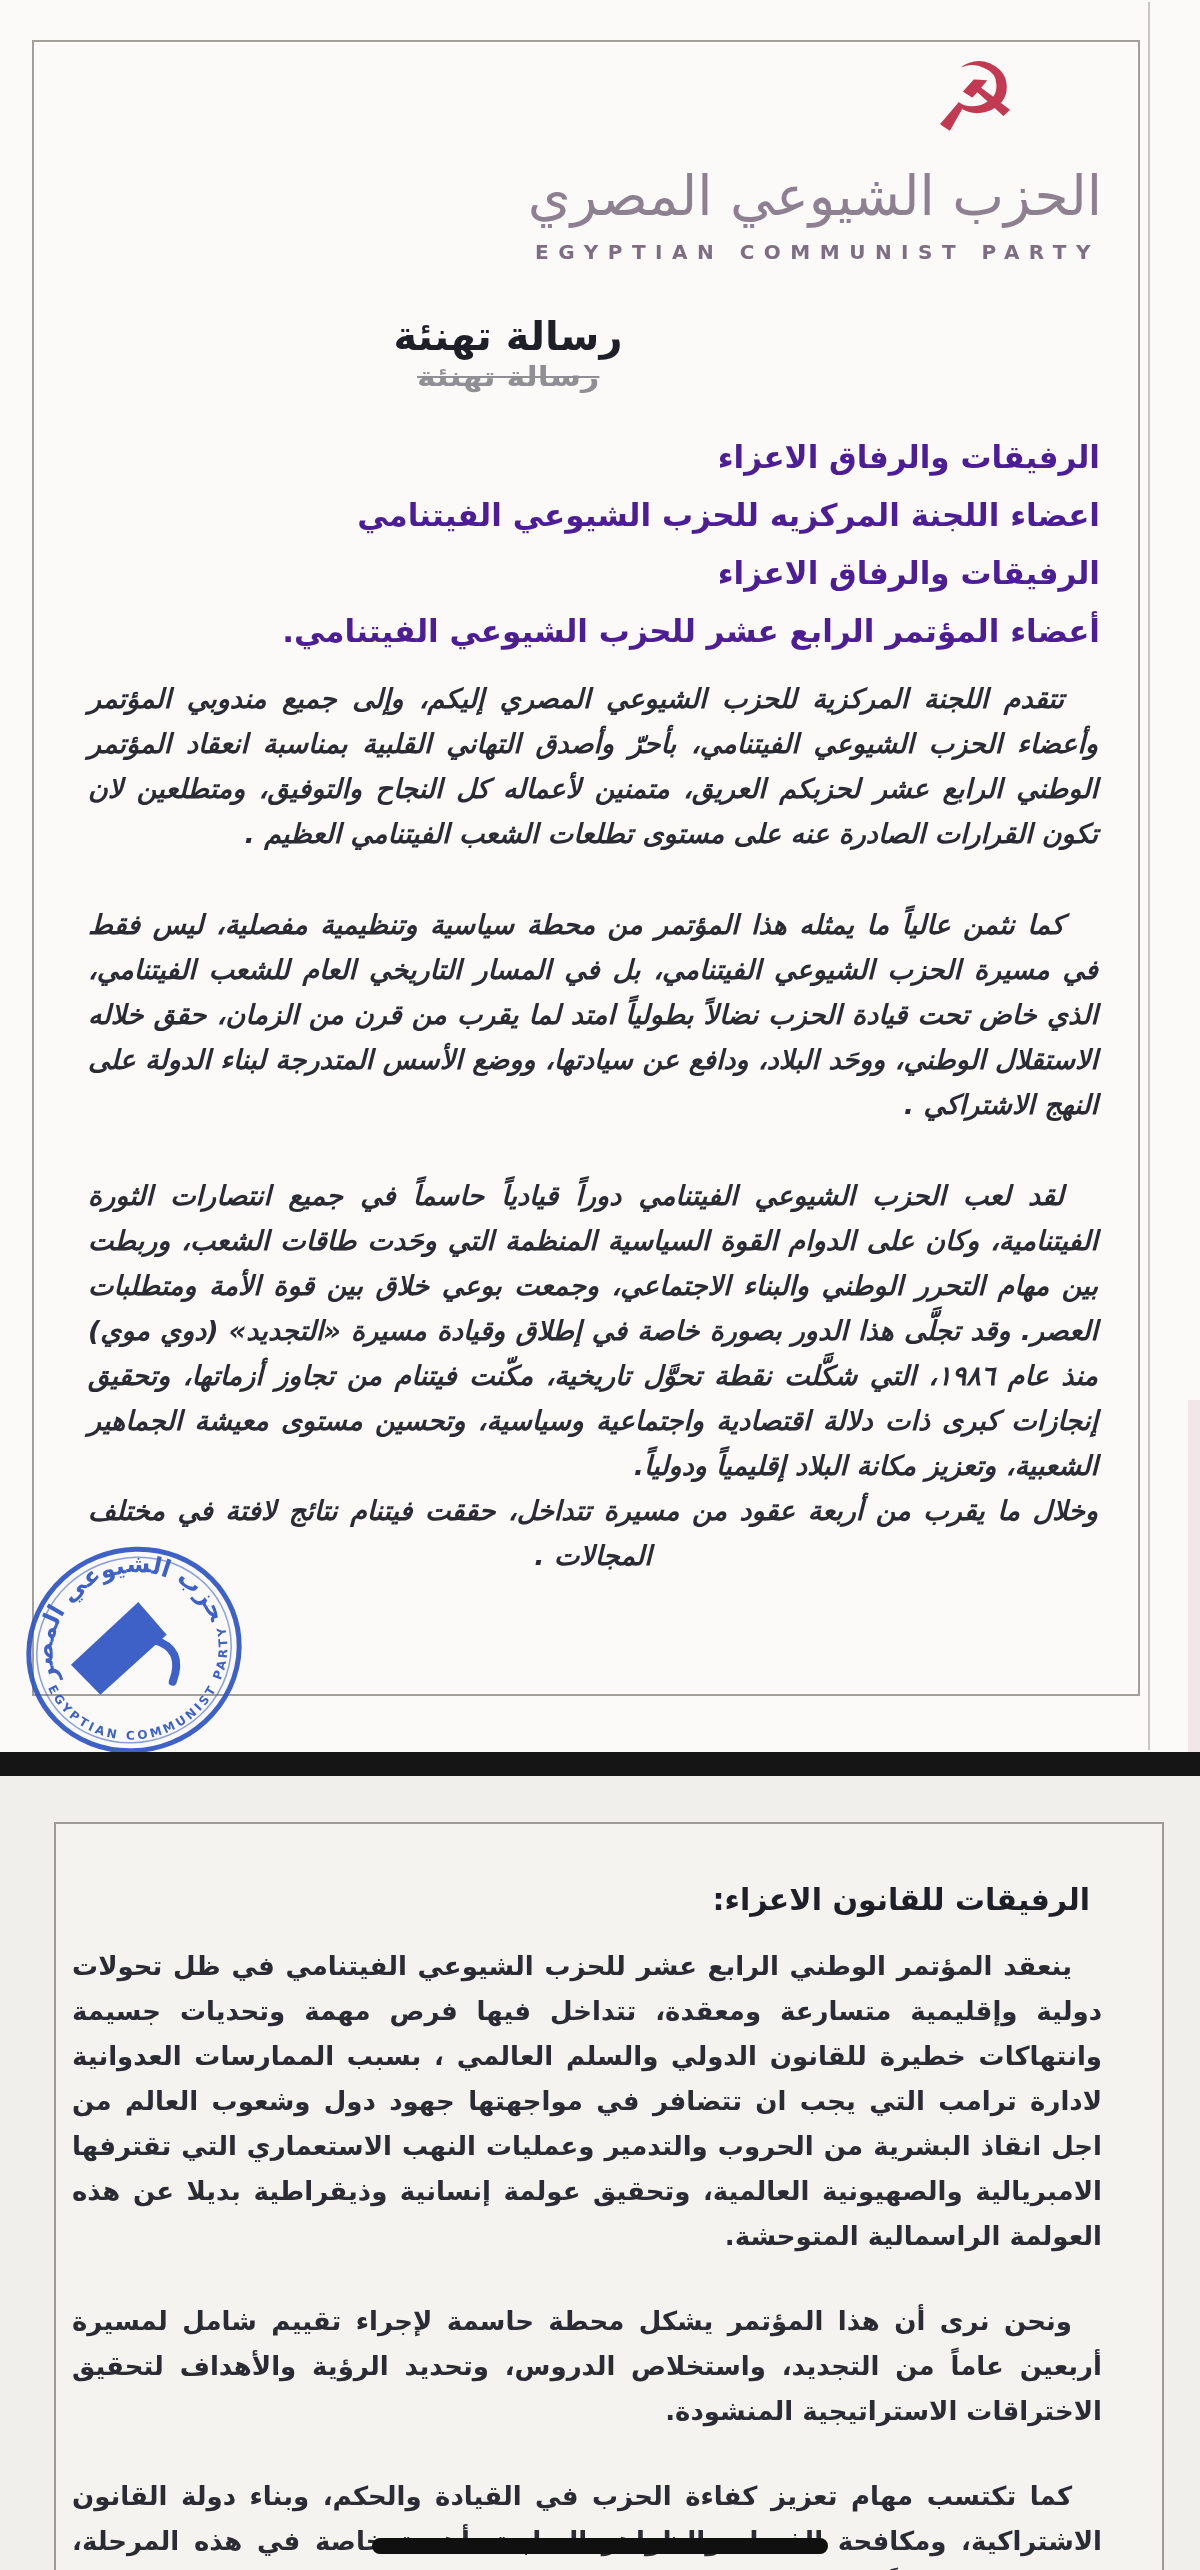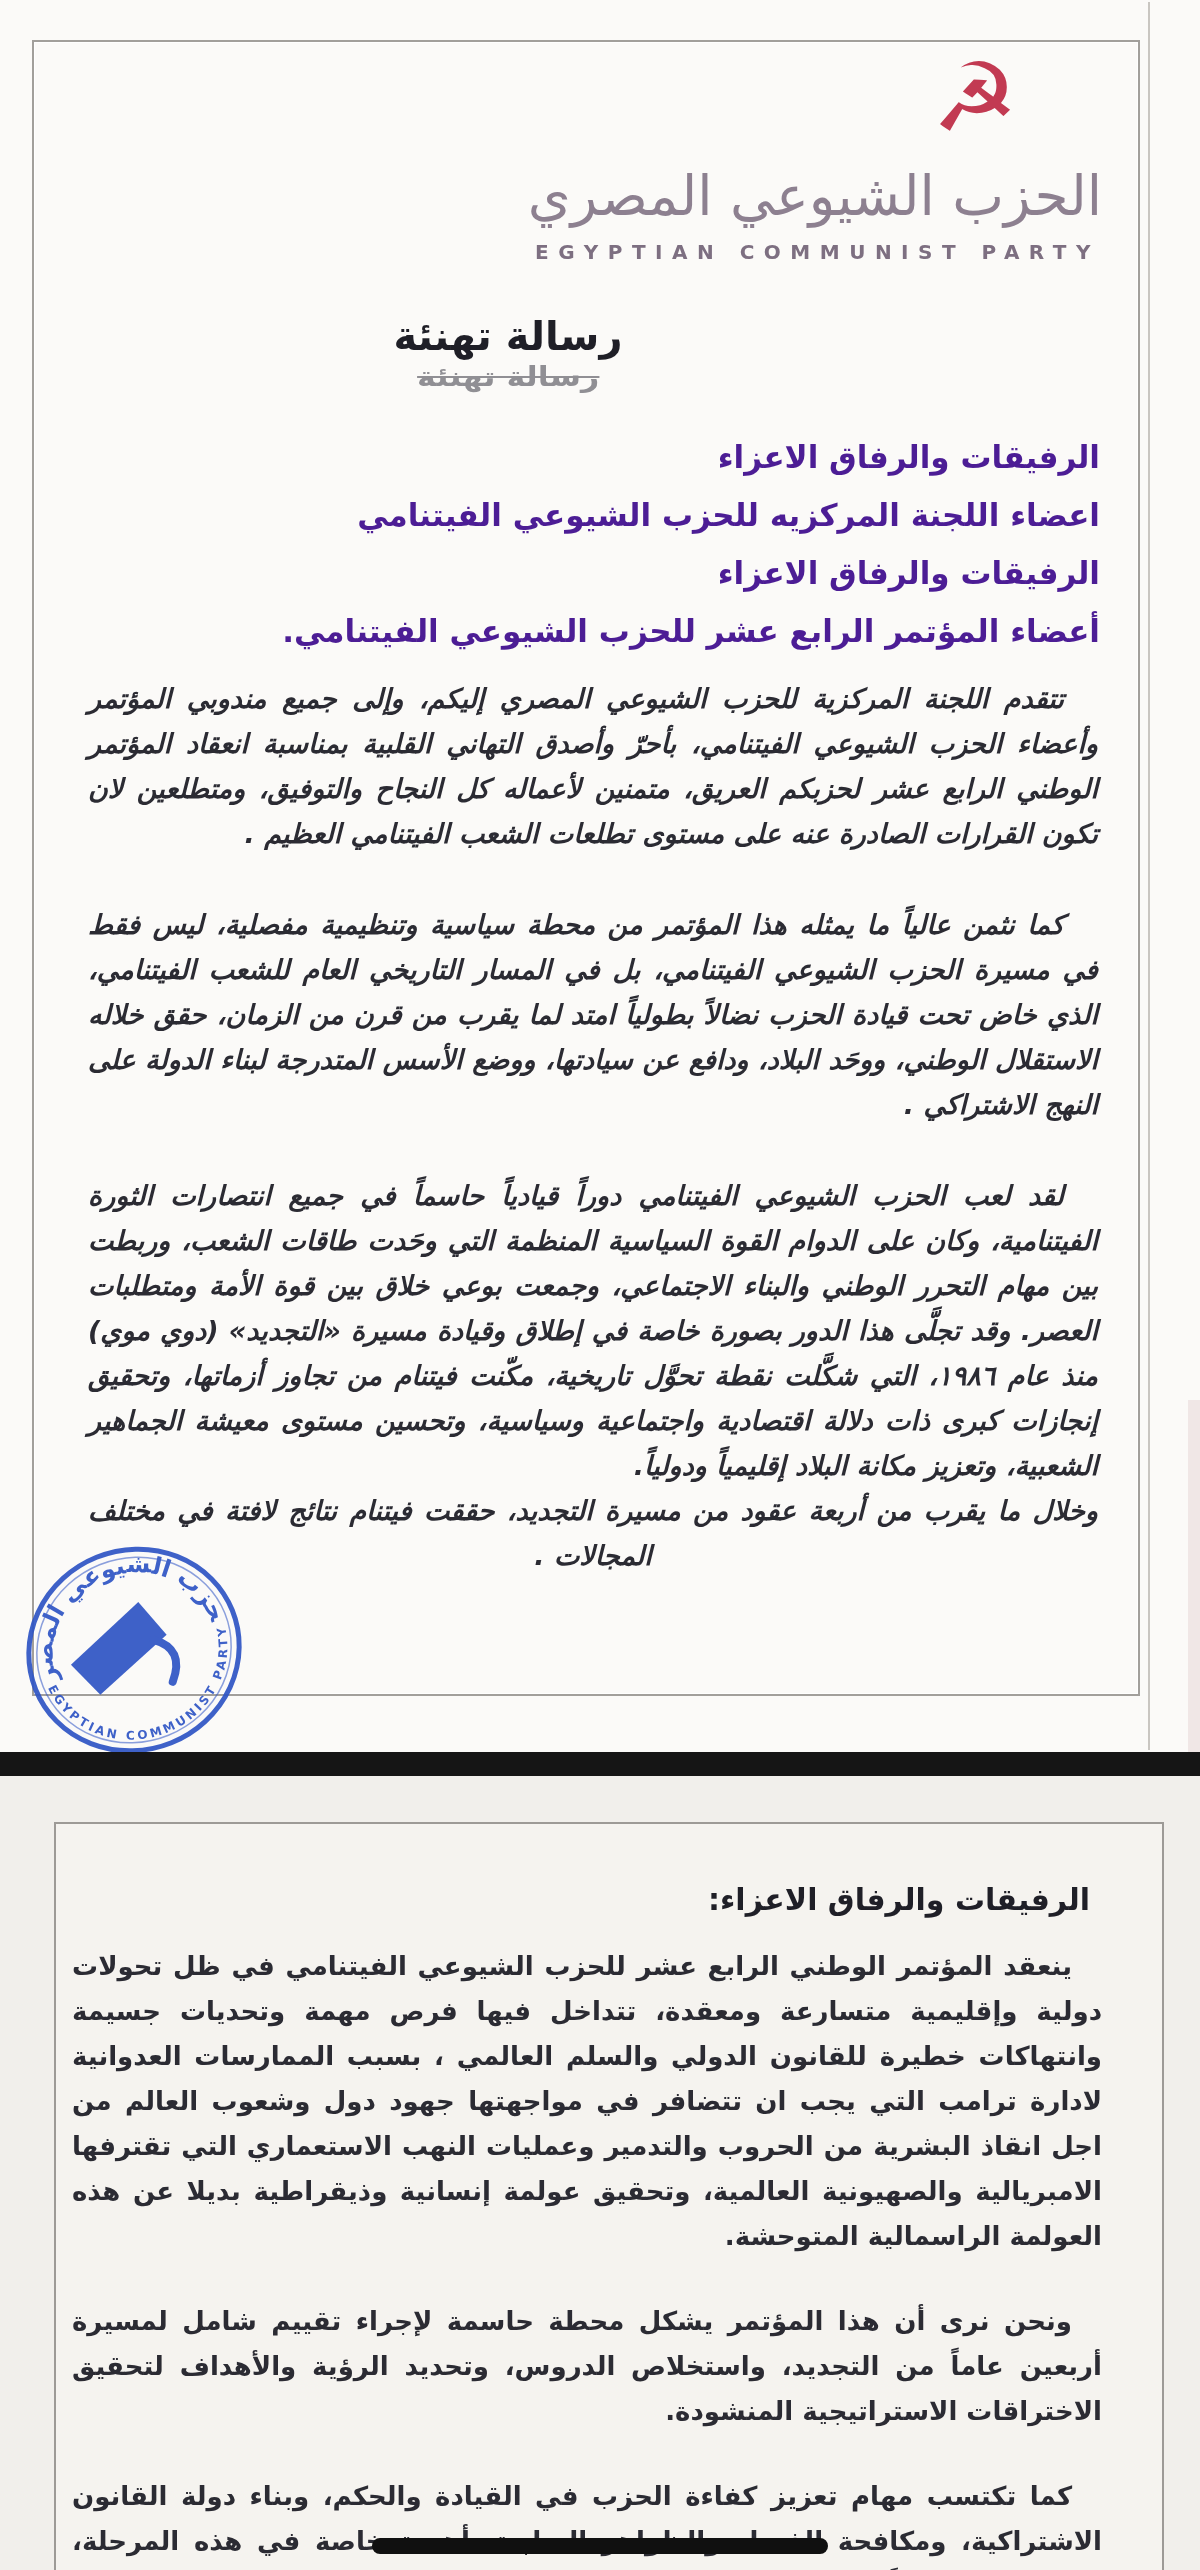--- a/index.html
+++ b/index.html
@@ -74,21 +74,21 @@
     <div>الرفيقات والرفاق الاعزاء</div>
     <div>اعضاء اللجنة المركزيه للحزب الشيوعي الفيتنامي</div>
     <div>الرفيقات والرفاق الاعزاء</div>
     <div>أعضاء المؤتمر الرابع عشر للحزب الشيوعي الفيتنامي.</div>
   </div>
 
   <div class="body1">
     <p class="p-indent">تتقدم اللجنة المركزية للحزب الشيوعي المصري إليكم، وإلى جميع مندوبي المؤتمر وأعضاء الحزب الشيوعي الفيتنامي، بأحرّ وأصدق التهاني القلبية بمناسبة انعقاد المؤتمر الوطني الرابع عشر لحزبكم العريق،  متمنين لأعماله كل النجاح والتوفيق،  ومتطلعين لان تكون القرارات الصادرة عنه على مستوى تطلعات الشعب الفيتنامي العظيم .</p>
     <p class="p-indent">كما نثمن عالياً ما يمثله هذا المؤتمر من محطة سياسية وتنظيمية مفصلية، ليس فقط في مسيرة الحزب الشيوعي الفيتنامي، بل في المسار التاريخي العام للشعب الفيتنامي، الذي خاض تحت قيادة الحزب نضالاً بطولياً امتد لما يقرب من قرن من الزمان، حقق خلاله الاستقلال الوطني، ووحَد البلاد، ودافع عن سيادتها، ووضع الأسس المتدرجة لبناء الدولة على النهج الاشتراكي .</p>
     <p class="p-indent p3">لقد لعب الحزب الشيوعي الفيتنامي دوراً قيادياً حاسماً في جميع انتصارات الثورة الفيتنامية، وكان على الدوام القوة السياسية المنظمة التي وحَدت طاقات الشعب، وربطت بين مهام التحرر الوطني والبناء الاجتماعي، وجمعت بوعي خلاق بين قوة الأمة ومتطلبات العصر. وقد تجلَّى هذا الدور بصورة خاصة في إطلاق وقيادة مسيرة «التجديد» (دوي موي) منذ عام ١٩٨٦، التي شكَّلت نقطة تحوَّل تاريخية، مكّنت فيتنام من تجاوز أزماتها، وتحقيق إنجازات كبرى ذات دلالة اقتصادية واجتماعية وسياسية، وتحسين مستوى معيشة الجماهير الشعبية، وتعزيز مكانة البلاد إقليمياً ودولياً.</p>
-    <p class="p4">وخلال ما يقرب من أربعة عقود من مسيرة التجديد، حققت فيتنام نتائج لافتة في مختلف المجالات .</p>
+    <p class="p4">وخلال ما يقرب من أربعة عقود من مسيرة تتداخل، حققت فيتنام نتائج لافتة في مختلف المجالات .</p>
   </div>
 
   <svg class="stamp" width="256" height="240" viewBox="0 0 256 240">
     <defs>
       <path id="stamp-arc-top" d="M 46 122 A 82 77 0 1 1 210 122"></path>
       <path id="stamp-arc-bottom" d="M 34 122 A 94 89 0 0 0 222 122"></path>
     </defs>
     <g transform="rotate(-22 128 122)">
       <ellipse cx="128" cy="122" rx="106" ry="100" fill="none" stroke="#2f55c5" stroke-width="5"></ellipse>
       <ellipse cx="128" cy="122" rx="98" ry="92" fill="none" stroke="#2f55c5" stroke-width="1.5" opacity="0.6"></ellipse>
@@ -102,21 +102,21 @@
       <path d="M 150 120 q 26 20 2 46" fill="none" stroke="#2f55c5" stroke-width="8" stroke-linecap="round"></path>
     </g>
   </svg>
 </div>
 
 <div class="band"></div>
 
 <div class="page2">
   <div class="frame2"></div>
 
-  <div class="heading2">الرفيقات والرفاق الاعزاء:</div>
+  <div class="heading2">الرفيقات للقانون الاعزاء:</div>
 
   <div class="body2">
     <p class="p-indent">ينعقد المؤتمر الوطني الرابع عشر للحزب الشيوعي الفيتنامي في ظل تحولات دولية وإقليمية متسارعة ومعقدة، تتداخل فيها فرص مهمة  وتحديات جسيمة وانتهاكات خطيرة للقانون الدولي والسلم العالمي ، بسبب الممارسات العدوانية لادارة ترامب التي يجب ان تتضافر  في مواجهتها جهود دول وشعوب العالم من اجل انقاذ البشرية من الحروب والتدمير وعمليات النهب الاستعماري التي تقترفها الامبريالية والصهيونية العالمية، وتحقيق عولمة إنسانية وذيقراطية بديلا عن هذه العولمة الراسمالية المتوحشة.</p>
     <p class="p-indent">ونحن نرى أن هذا المؤتمر يشكل محطة حاسمة لإجراء تقييم شامل لمسيرة أربعين عاماً من التجديد، واستخلاص الدروس، وتحديد الرؤية والأهداف لتحقيق الاختراقات الاستراتيجية المنشودة.</p>
     <p class="p-indent">كما تكتسب مهام تعزيز كفاءة الحزب في القيادة والحكم، وبناء دولة القانون الاشتراكية، ومكافحة الفساد والظواهر السلبية، أهمية خاصة في هذه المرحلة، باعتبارها شروطاً لا غنى عنها للحفاظ على لاستقرار السياسي والاجتماعي</p>
   </div>
 
   <div class="redaction"></div>
 </div>
 

